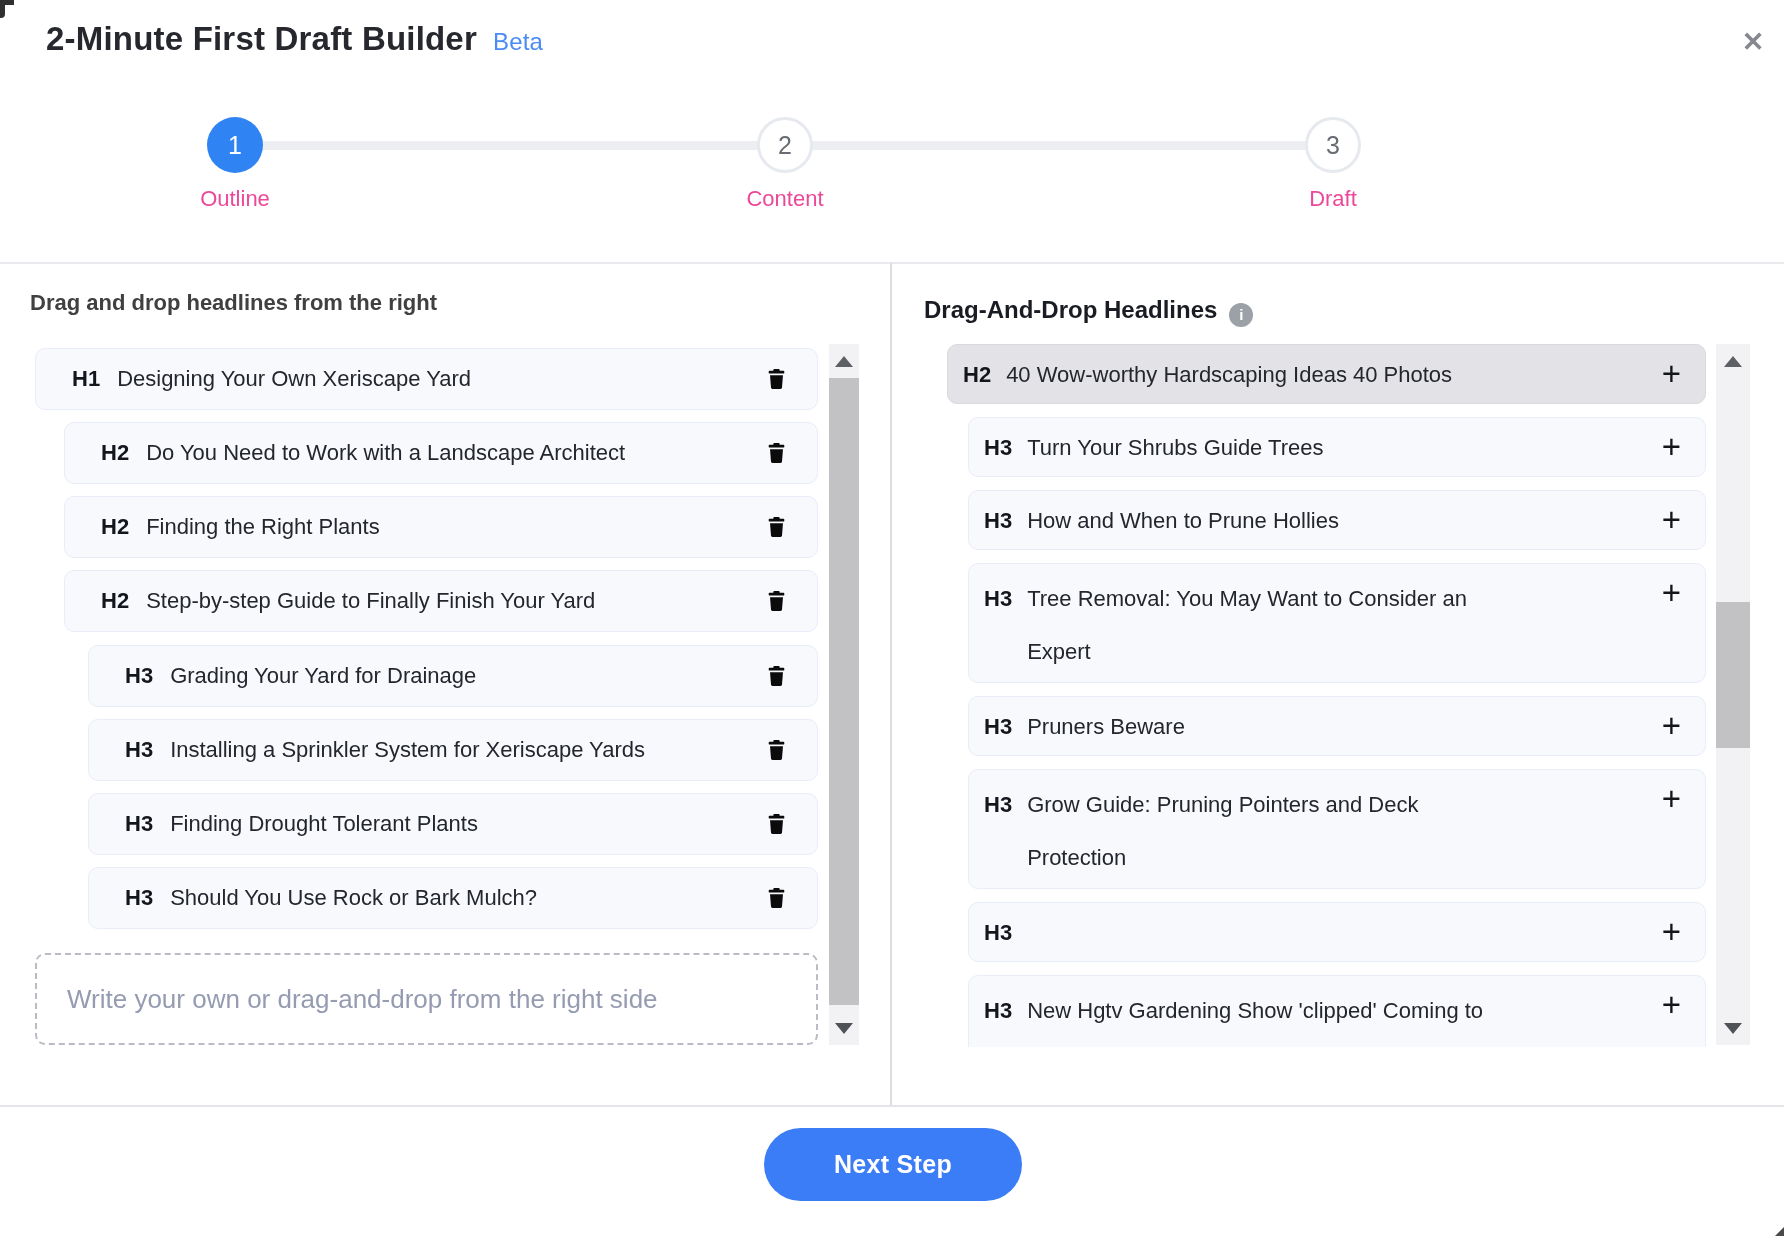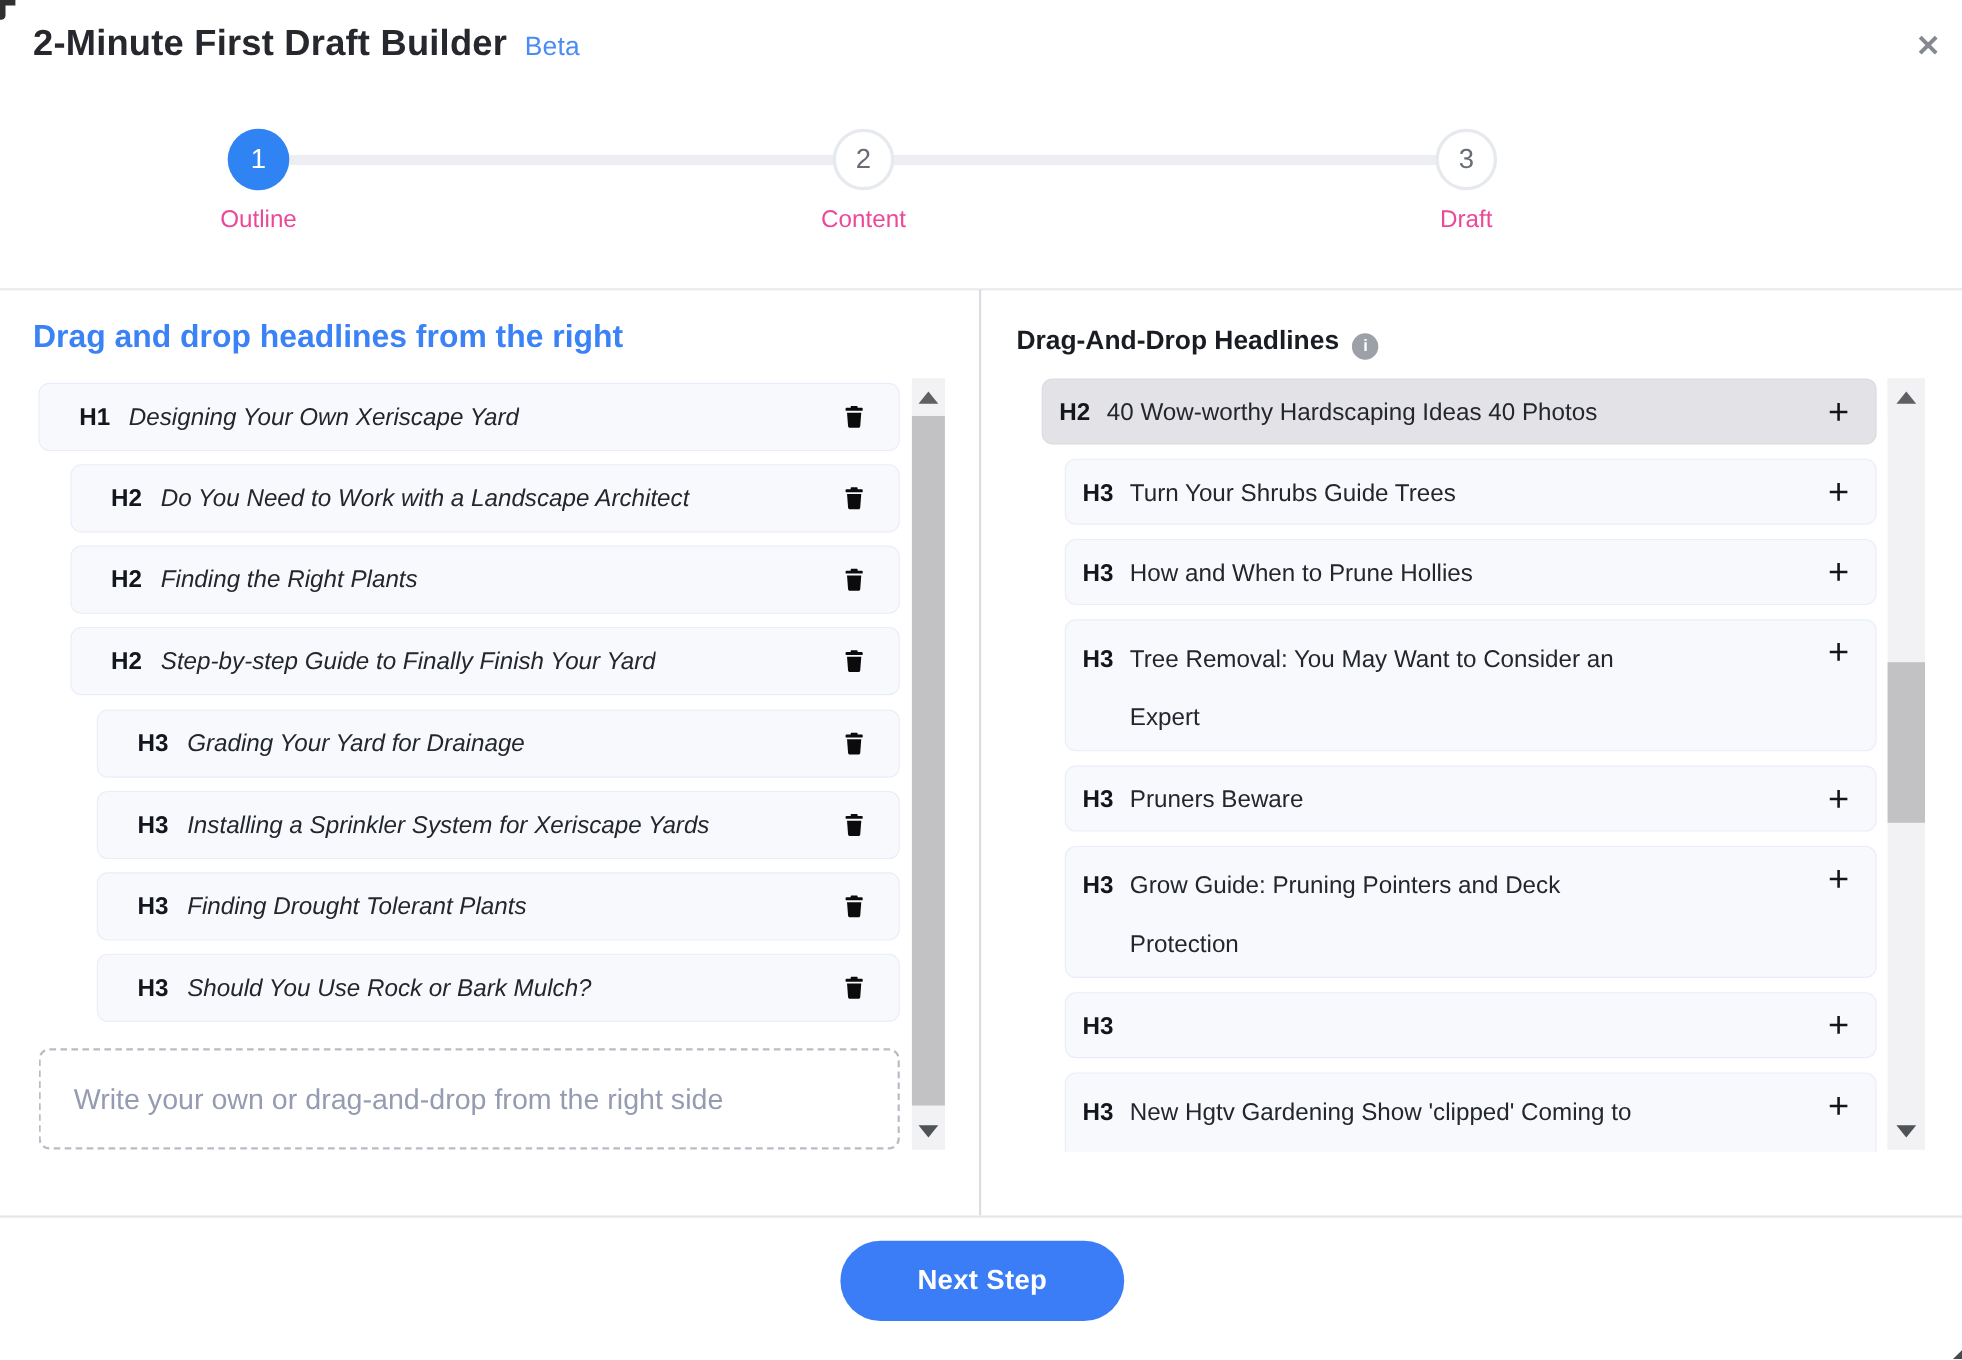--- a/index.html
+++ b/index.html
@@ -6,52 +6,52 @@
   #app{position:relative;width:1784px;height:1236px;background:#ffffff;
        font-family:"Liberation Sans",sans-serif;overflow:hidden;color:#23262d;}
 
   
   .corner-tl-v{position:absolute;left:0;top:0;width:5px;height:18px;background:#303030;border-radius:0 0 4px 0;}
   .corner-tl-h{position:absolute;left:0;top:0;width:14px;height:5px;background:#303030;}
   .corner-br{position:absolute;right:0;bottom:0;width:9px;height:9px;background:#4a4a4a;
              clip-path:polygon(100% 0,100% 100%,0 100%);}
 
   
-  .title{position:absolute;left:30px;top:20px;font-size:33px;font-weight:700;color:#26282e;letter-spacing:.2px;}
+  .title{position:absolute;left:46px;top:20px;font-size:33px;font-weight:700;color:#26282e;letter-spacing:.2px;}
   .beta{font-size:24px;font-weight:500;color:#4a8bf5;margin-left:16px;}
   .close-btn{position:absolute;left:1733px;top:22px;width:40px;height:40px;border:none;background:none;
              font-size:27px;font-weight:700;color:#85898f;cursor:pointer;padding:0;line-height:40px;text-align:center;}
 
   
   .step-line{position:absolute;left:235px;top:141px;width:1098px;height:9px;background:#eceef2;border-radius:5px;}
   .step{position:absolute;top:117px;width:220px;transform:translateX(-50%);text-align:center;}
   .step-circle{width:56px;height:56px;border-radius:50%;margin:0 auto;box-sizing:border-box;
                display:flex;align-items:center;justify-content:center;font-size:25px;background:#fff;
                border:3px solid #e6e9ed;color:#686d74;position:relative;z-index:2;}
   .step.active .step-circle{background:#2f83f2;border:none;color:#fff;}
   .step-label{margin-top:13px;font-size:22px;color:#ec4899;}
 
   .divider-top{position:absolute;left:0;top:262px;width:1784px;height:2px;background:#e9eaed;}
   .divider-vert{position:absolute;left:890px;top:263px;width:2px;height:842px;background:#dddde1;}
   .divider-footer{position:absolute;left:0;top:1105px;width:1784px;height:2px;background:#e4e5e8;}
 
   
-  .left-heading{position:absolute;left:30px;top:290px;font-size:29px;font-weight:700;color:#3b82f6;}
+  .left-heading{position:absolute;left:30px;top:290px;font-size:22px;font-weight:700;color:#404040;}
   .right-heading{position:absolute;left:924px;top:296px;font-size:24px;font-weight:700;color:#191c22;}
   .info-icon{display:inline-block;width:24px;height:24px;border-radius:50%;background:#9ca0a7;color:#fff;
              font-size:15px;font-weight:700;text-align:center;line-height:24px;margin-left:12px;
              transform:translateY(2px);font-style:normal;}
 
   
   .row{position:absolute;background:#f8f9fd;border:1px solid #e9edf9;border-radius:10px;
        box-sizing:border-box;font-size:22px;color:#23262d;cursor:grab;}
   .badge{font-weight:700;color:#13161c;flex:0 0 auto;}
   .left-row{height:62px;display:flex;align-items:center;padding:0 64px 0 36px;}
   .left-row .badge{margin-right:17px;}
-  .left-row .rowtxt{white-space:nowrap;overflow:hidden;font-style:italic;}
+  .left-row .rowtxt{white-space:nowrap;overflow:hidden;}
   .trash{position:absolute;right:30px;top:50%;transform:translateY(-50%);background:none;border:none;
          padding:0;cursor:pointer;line-height:0;}
 
   .right-row{display:flex;align-items:flex-start;padding:14px 70px 0 15px;line-height:32px;}
   .right-row .badge{margin-right:15px;}
   .right-row .rowtxt{max-width:495px;}
   .right-row.two{padding-top:8px;line-height:53px;}
   .right-row.hl{background:#e3e3e7;border-color:#dadade;}
   .plus{position:absolute;right:24px;top:13px;background:none;border:none;padding:0;cursor:pointer;
         font-size:33px;font-weight:500;color:#131519;line-height:32px;font-family:"Liberation Sans",sans-serif;}

